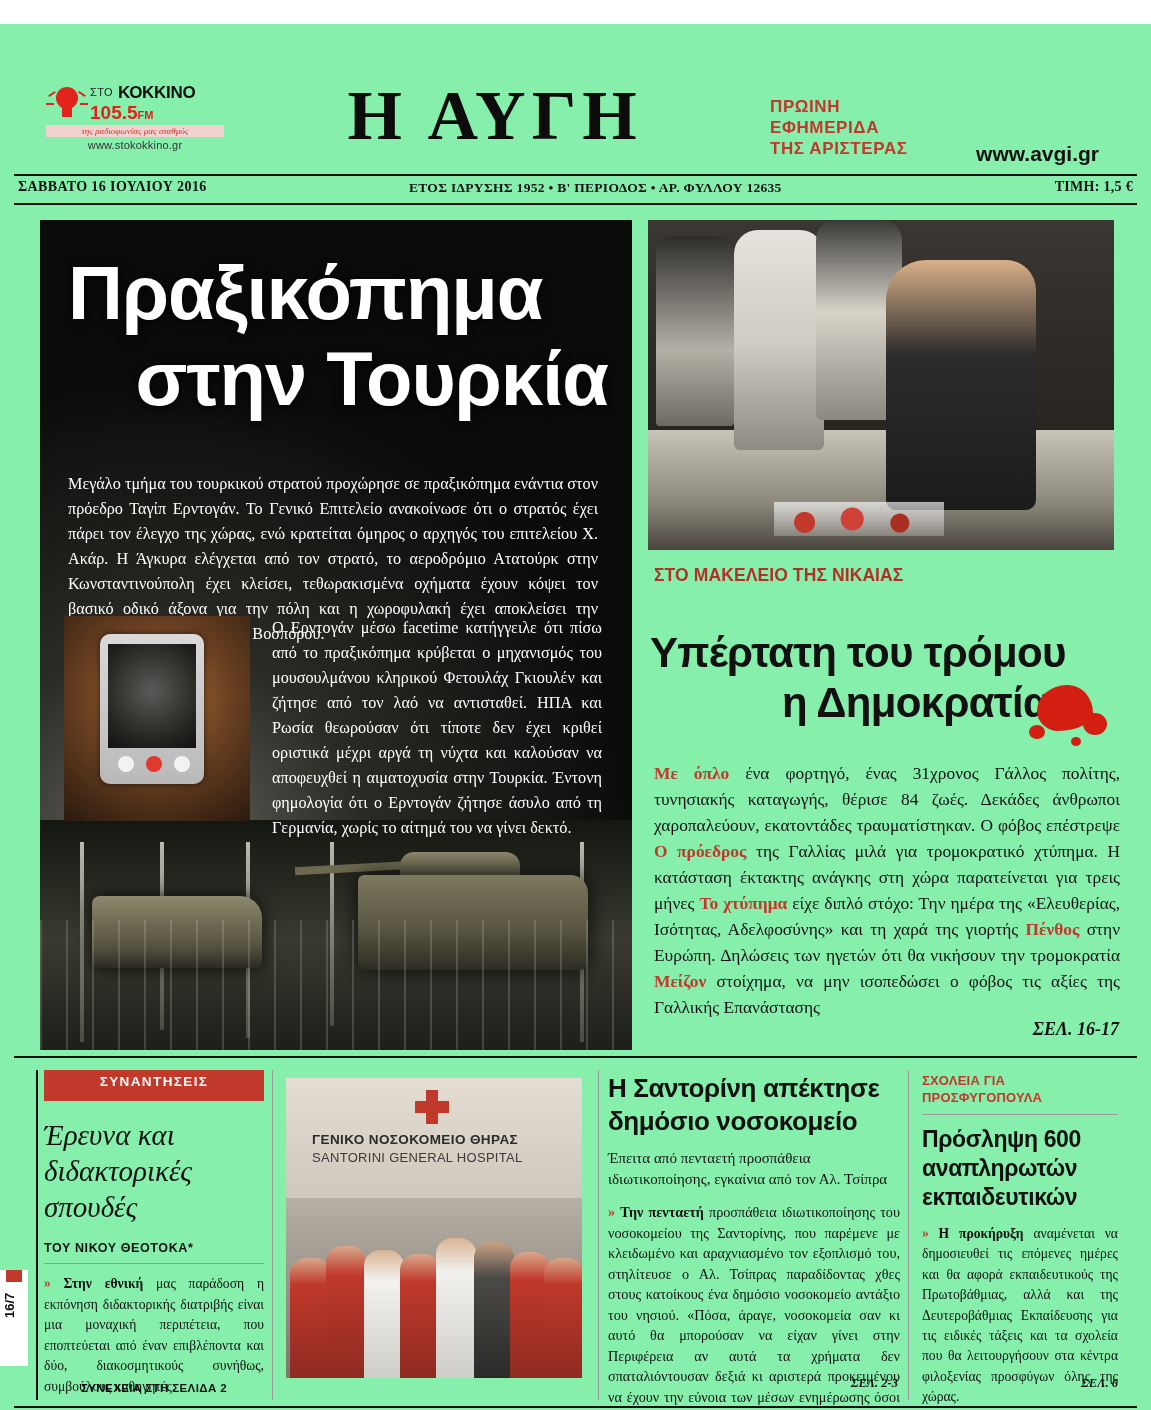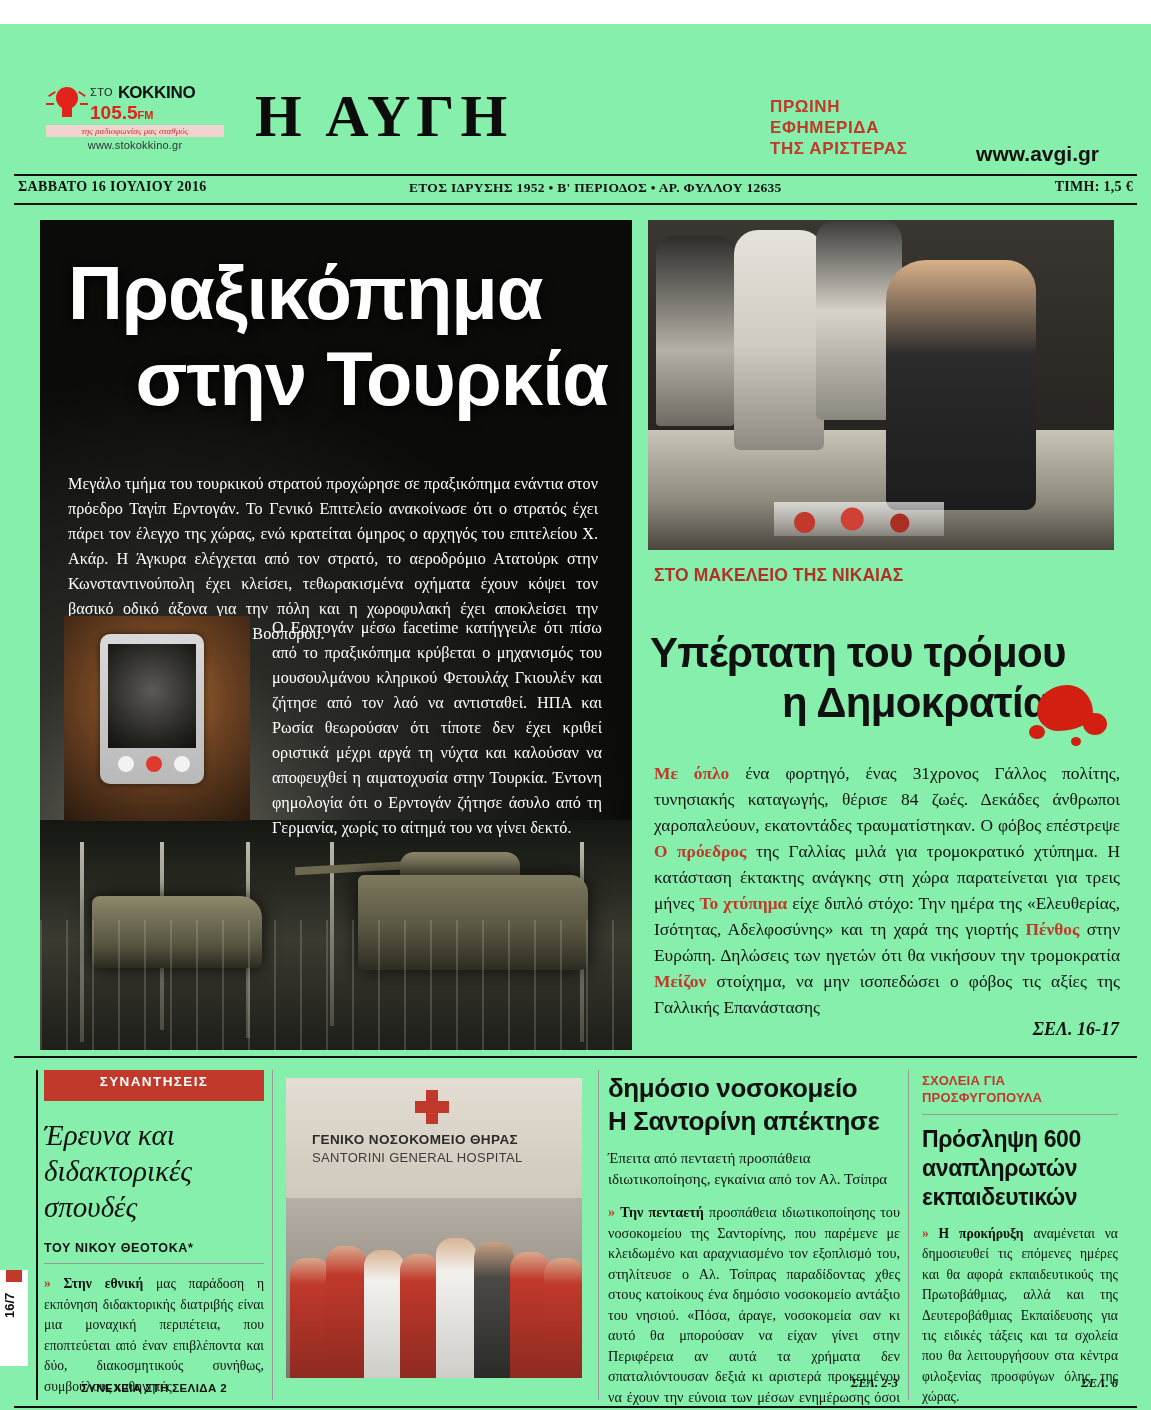--- a/index.html
+++ b/index.html
@@ -107,24 +107,25 @@
   }
 
   .title-block {
     position: absolute;
     left: 255px; top: 44px;
     width: 480px;
   }
   .title-main {
     font-family: "Liberation Serif", serif;
     font-weight: bold;
-    font-size: 60px;
+    font-size: 70px;
     line-height: 96px;
     letter-spacing: 6px;
     color: #0c0c0c;
+    text-align: center;
     white-space: nowrap;
   }
   .title-sub {
     position: absolute;
     left: 770px; top: 72px;
     font-family: "Liberation Sans", sans-serif;
     font-weight: bold;
     font-size: 17px;
     line-height: 21px;
     color: #c0392b;
@@ -809,22 +810,22 @@
       <div class="pp" style="left:114px; height:124px;"></div>
       <div class="pp white" style="left:150px; height:140px;"></div>
       <div class="pp dark" style="left:188px; height:136px;"></div>
       <div class="pp" style="left:224px; height:126px;"></div>
       <div class="pp" style="left:258px; height:120px;"></div>
     </div>
   </div>
 
   <div class="santo">
     <div class="hd">
+      <div>Η Σαντορίνη απέκτησε</div>
       <div>δημόσιο νοσοκομείο</div>
-      <div>Η Σαντορίνη απέκτησε</div>
     </div>
     <div class="sub">Έπειτα από πενταετή προσπάθεια ιδιωτικοποίησης, εγκαίνια από τον Αλ. Τσίπρα</div>
     <div class="body">
       <span class="arrow">»</span>
       <b>Την πενταετή</b><span> προσπάθεια ιδιωτικοποίησης του νοσοκομείου της Σαντορίνης, που παρέμενε με κλειδωμένο και αραχνιασμένο τον εξοπλισμό του, στηλίτευσε ο Αλ. Τσίπρας παραδίδοντας χθες στους κατοίκους ένα δημόσιο νοσοκομείο αντάξιο του νησιού. «Πόσα, άραγε, νοσοκομεία σαν κι αυτό θα μπορούσαν να είχαν γίνει στην Περιφέρεια αν αυτά τα χρήματα δεν σπαταλιόντουσαν δεξιά κι αριστερά προκειμένου να έχουν την εύνοια των μέσων ενημέρωσης όσοι διετέλεσαν υπουργοί Υγείας;» επισήμανε δηκτικά ο πρωθυπουργός.</span>
     </div>
   </div>
   <div class="santo-ref">ΣΕΛ. 2-3</div>
 
   <div class="schools">

